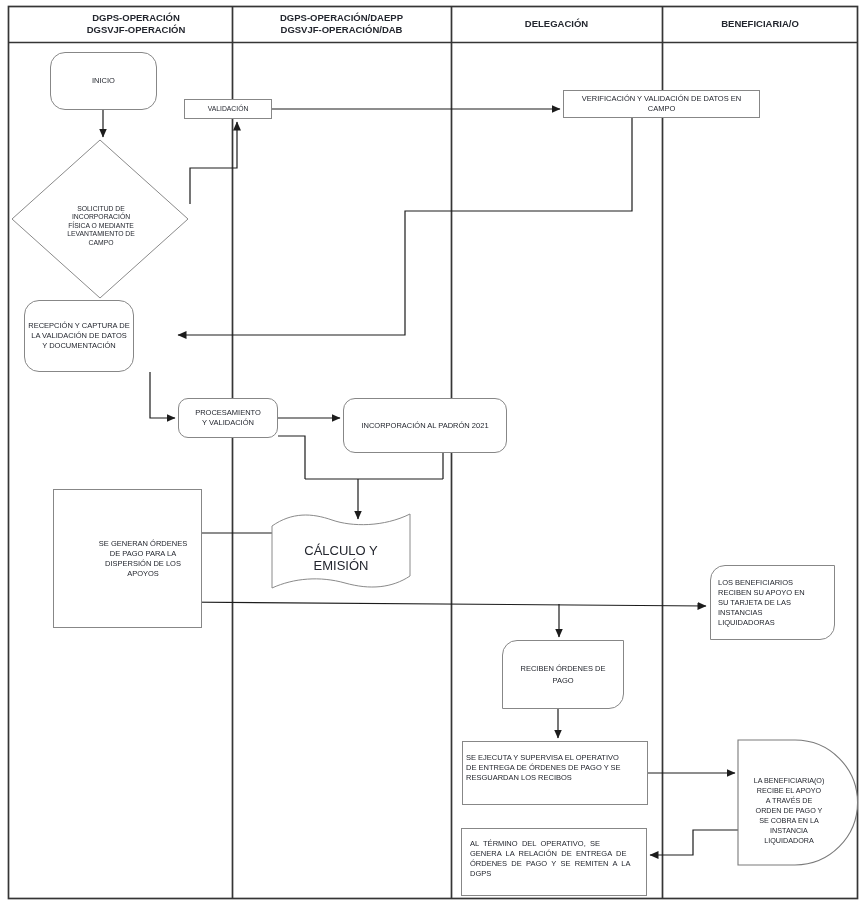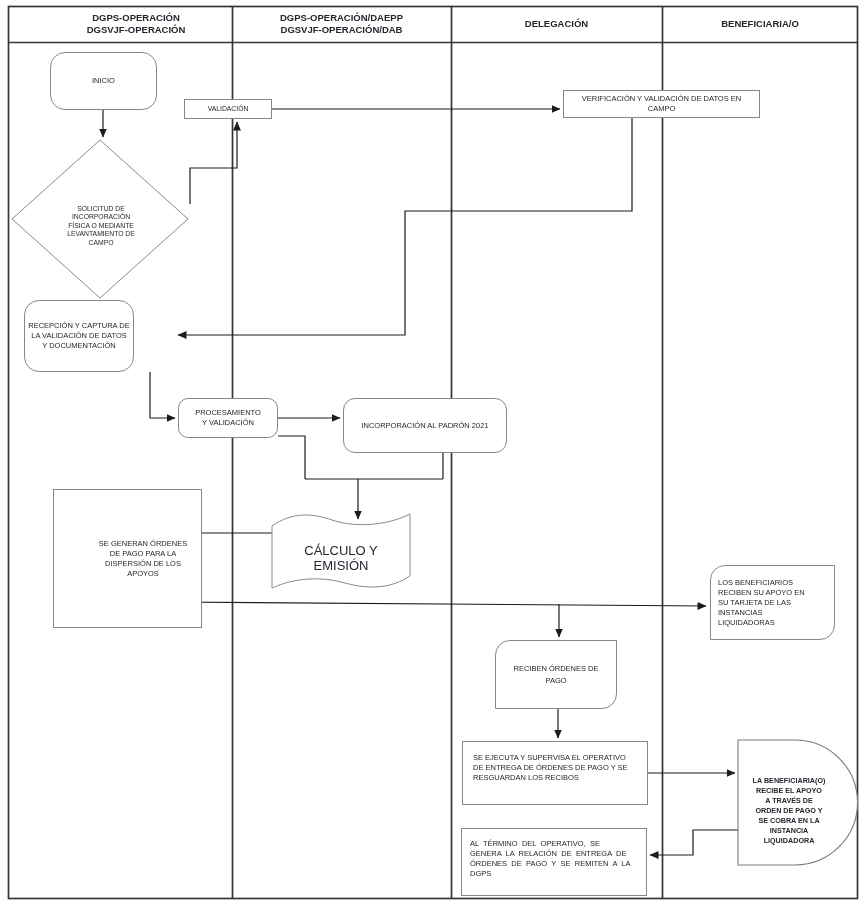--- a/index.html
+++ b/index.html
@@ -22,22 +22,22 @@
   .round10{border-radius:10px;}
   .round12{border-radius:12px;}
   .card{border-radius:15px 0 15px 0;}
   .left-text{justify-content:flex-start;text-align:left;}
   .overlay-label{
     position:absolute;text-align:center;white-space:pre-line;background:transparent;
   }
   #node-al-termino{word-spacing:2.2px;}
   #lbl-solicitud{font-size:6.8px;line-height:8.6px;}
   #node-validacion{font-size:6.8px;}
-  #lbl-beneficiaria{font-size:7.2px;line-height:10px;font-weight:bold;}
-  #node-reciben-ordenes{line-height:11.5px;}
+  #lbl-beneficiaria{font-size:7.2px;line-height:10px;}
+  #node-reciben-ordenes{line-height:11.5px;margin-left:7px;}
 </style>
 </head>
 <body>
 
 <div id="stage">
 
   <svg id="wires" viewBox="0 0 865 904" fill="none" stroke-linejoin="miter">
     <defs>
       <marker id="arr" markerWidth="10" markerHeight="9" refX="8.5" refY="4" orient="auto" markerUnits="userSpaceOnUse">
         <path d="M0,0 L9,4 L0,8 Z" fill="#1c1c1c" stroke="none"></path>
@@ -132,21 +132,21 @@
 SU TARJETA DE LAS
 INSTANCIAS
 LIQUIDADORAS</span>
   </div>
 
   <div class="node card" id="node-reciben-ordenes" style="left:495px;top:640px;width:122px;height:69px;">
     <span class="lbl">RECIBEN ÓRDENES DE
 PAGO</span>
   </div>
 
-  <div class="node left-text" style="left:462px;top:741px;width:186px;height:64px;padding:4px 6px 14px 10px;">
+  <div class="node left-text" style="left:462px;top:741px;width:186px;height:64px;padding:4px 6px 14px 3px;">
     <span class="lbl">SE EJECUTA Y SUPERVISA EL OPERATIVO
 DE ENTREGA DE ÓRDENES DE PAGO Y SE
 RESGUARDAN LOS RECIBOS</span>
   </div>
 
   <div class="node left-text" id="node-al-termino" style="left:461px;top:828px;width:186px;height:68px;padding:4px 6px 10px 8px;align-items:center;">
     <span class="lbl">AL TÉRMINO DEL OPERATIVO, SE
 GENERA LA RELACIÓN DE ENTREGA DE
 ÓRDENES DE PAGO Y SE REMITEN A LA
 DGPS</span>

